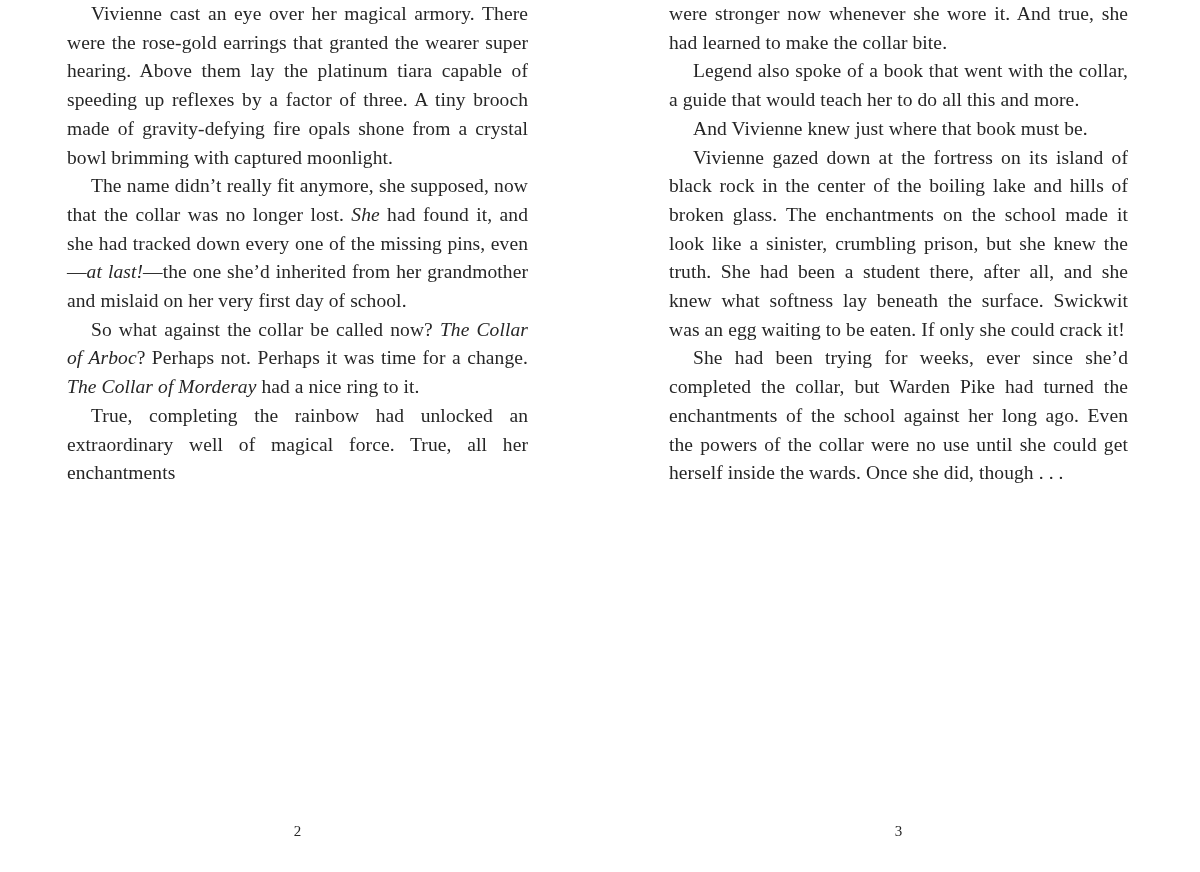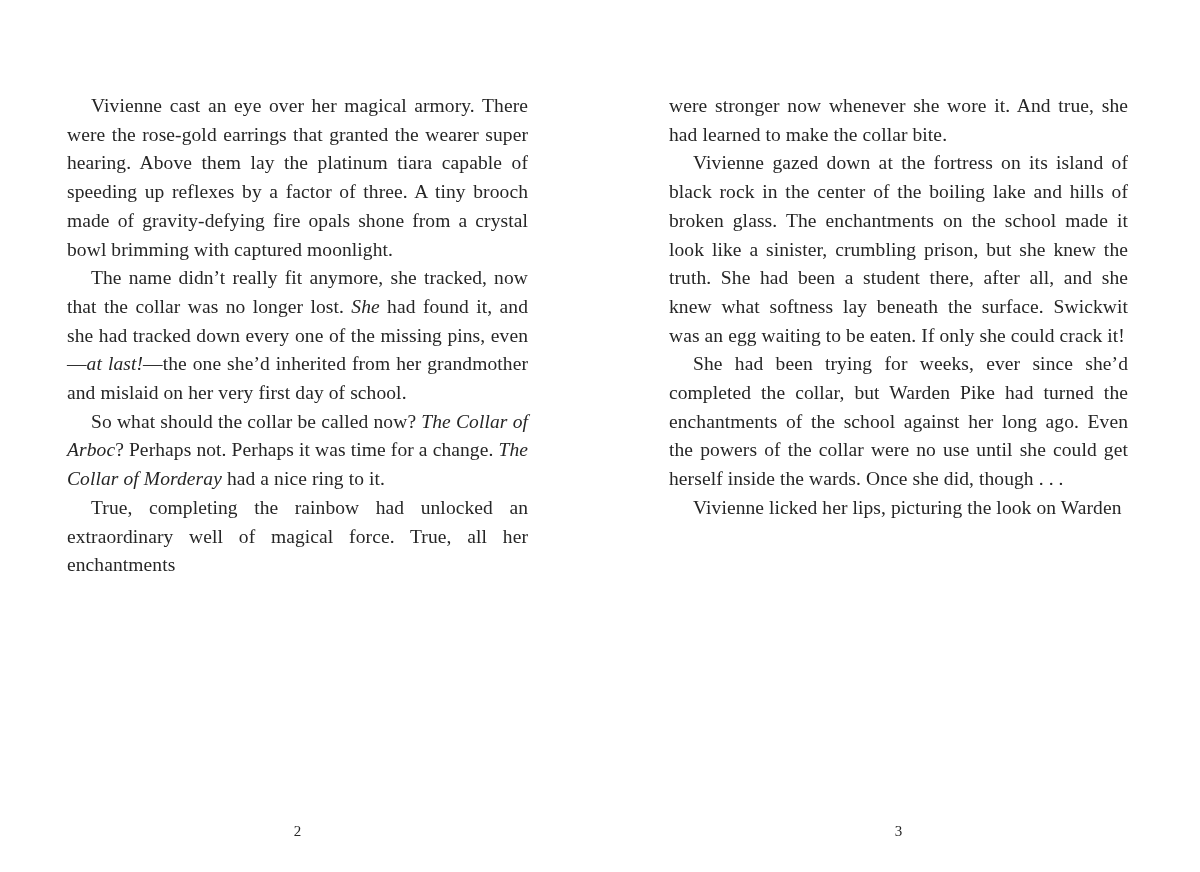--- a/index.html
+++ b/index.html
@@ -19,21 +19,20 @@
     color: #262626;
   }
   .page {
     position: absolute;
     top: 0;
     height: 872px;
   }
   .page-left  { left: 67px;  width: 461px; }
   .page-right { left: 669px; width: 459px; }
   .text-block {
-    padding-top: 92px;
     font-size: 19.5px;
     line-height: 28.7px;
     text-align: justify;
     letter-spacing: 0.1px;
   }
   .text-block p {
     margin: 0;
     padding: 0;
   }
   .text-block p.indent {
@@ -53,28 +52,29 @@
     color: #262626;
   }
 </style>
 </head>
 <body>
 
 <div class="spread">
   <div class="page page-left">
     <div class="text-block">
         <p class="indent"><span>Vivienne cast an eye over her magical armory. There were the rose-gold earrings that granted the wearer super hearing. Above them lay the platinum tiara capable of speeding up reflexes by a factor of three. A tiny brooch made of gravity-defying fire opals shone from a crystal bowl brimming with captured moonlight.</span></p>
-        <p class="indent"><span>The name didn’t really fit anymore, she tracked, now that the collar was no longer lost. </span><em>She</em><span> had found it, and she had tracked down every one of the missing pins, even—</span><em>at last!</em><span>—the one she’d inherited from her grandmother and mislaid on her very first day of school.</span></p>
-        <p class="indent"><span>So what should the collar be called now? </span><em>The Collar of Arboc</em><span>? Perhaps not. Perhaps it was time for a change. </span><em>The Collar of Morderay</em><span> had a nice ring to it.</span></p>
+        <p class="indent"><span>The name didn’t really fit anymore, she supposed, now that the collar was no longer lost. </span><em>She</em><span> had found it, and she had tracked down every one of the missing pins, even—</span><em>at last!</em><span>—the one she’d inherited from her grandmother and mislaid on her very first day of school.</span></p>
+        <p class="indent"><span>So what against the collar be called now? </span><em>The Collar of Arboc</em><span>? Perhaps not. Perhaps it was time for a change. </span><em>The Collar of Morderay</em><span> had a nice ring to it.</span></p>
         <p class="indent"><span>True, completing the rainbow had unlocked an extraordinary well of magical force. True, all her enchantments</span></p>
       </div>
     <div class="page-number">2</div>
   </div>
   <div class="page page-right">
     <div class="text-block">
         <p class=""><span>were stronger now whenever she wore it. And true, she had learned to make the collar bite.</span></p>
+        <p class="indent"><span>Legend also spoke of a book that went with the collar, a guide that would teach her to do all this and more.</span></p>
+        <p class="indent"><span>And Vivienne knew just where that book must be.</span></p>
         <p class="indent"><span>Vivienne gazed down at the fortress on its island of black rock in the center of the boiling lake and hills of broken glass. The enchantments on the school made it look like a sinister, crumbling prison, but she knew the truth. She had been a student there, after all, and she knew what softness lay beneath the surface. Swickwit was an egg waiting to be eaten. If only she could crack it!</span></p>
         <p class="indent"><span>She had been trying for weeks, ever since she’d completed the collar, but Warden Pike had turned the enchantments of the school against her long ago. Even the powers of the collar were no use until she could get herself inside the wards. Once she did, though . . .</span></p>
-        <p class="indent"><span>Vivienne licked her lips, picturing the look on Warden</span></p>
       </div>
     <div class="page-number">3</div>
   </div>
 </div>
 
 </body></html>

